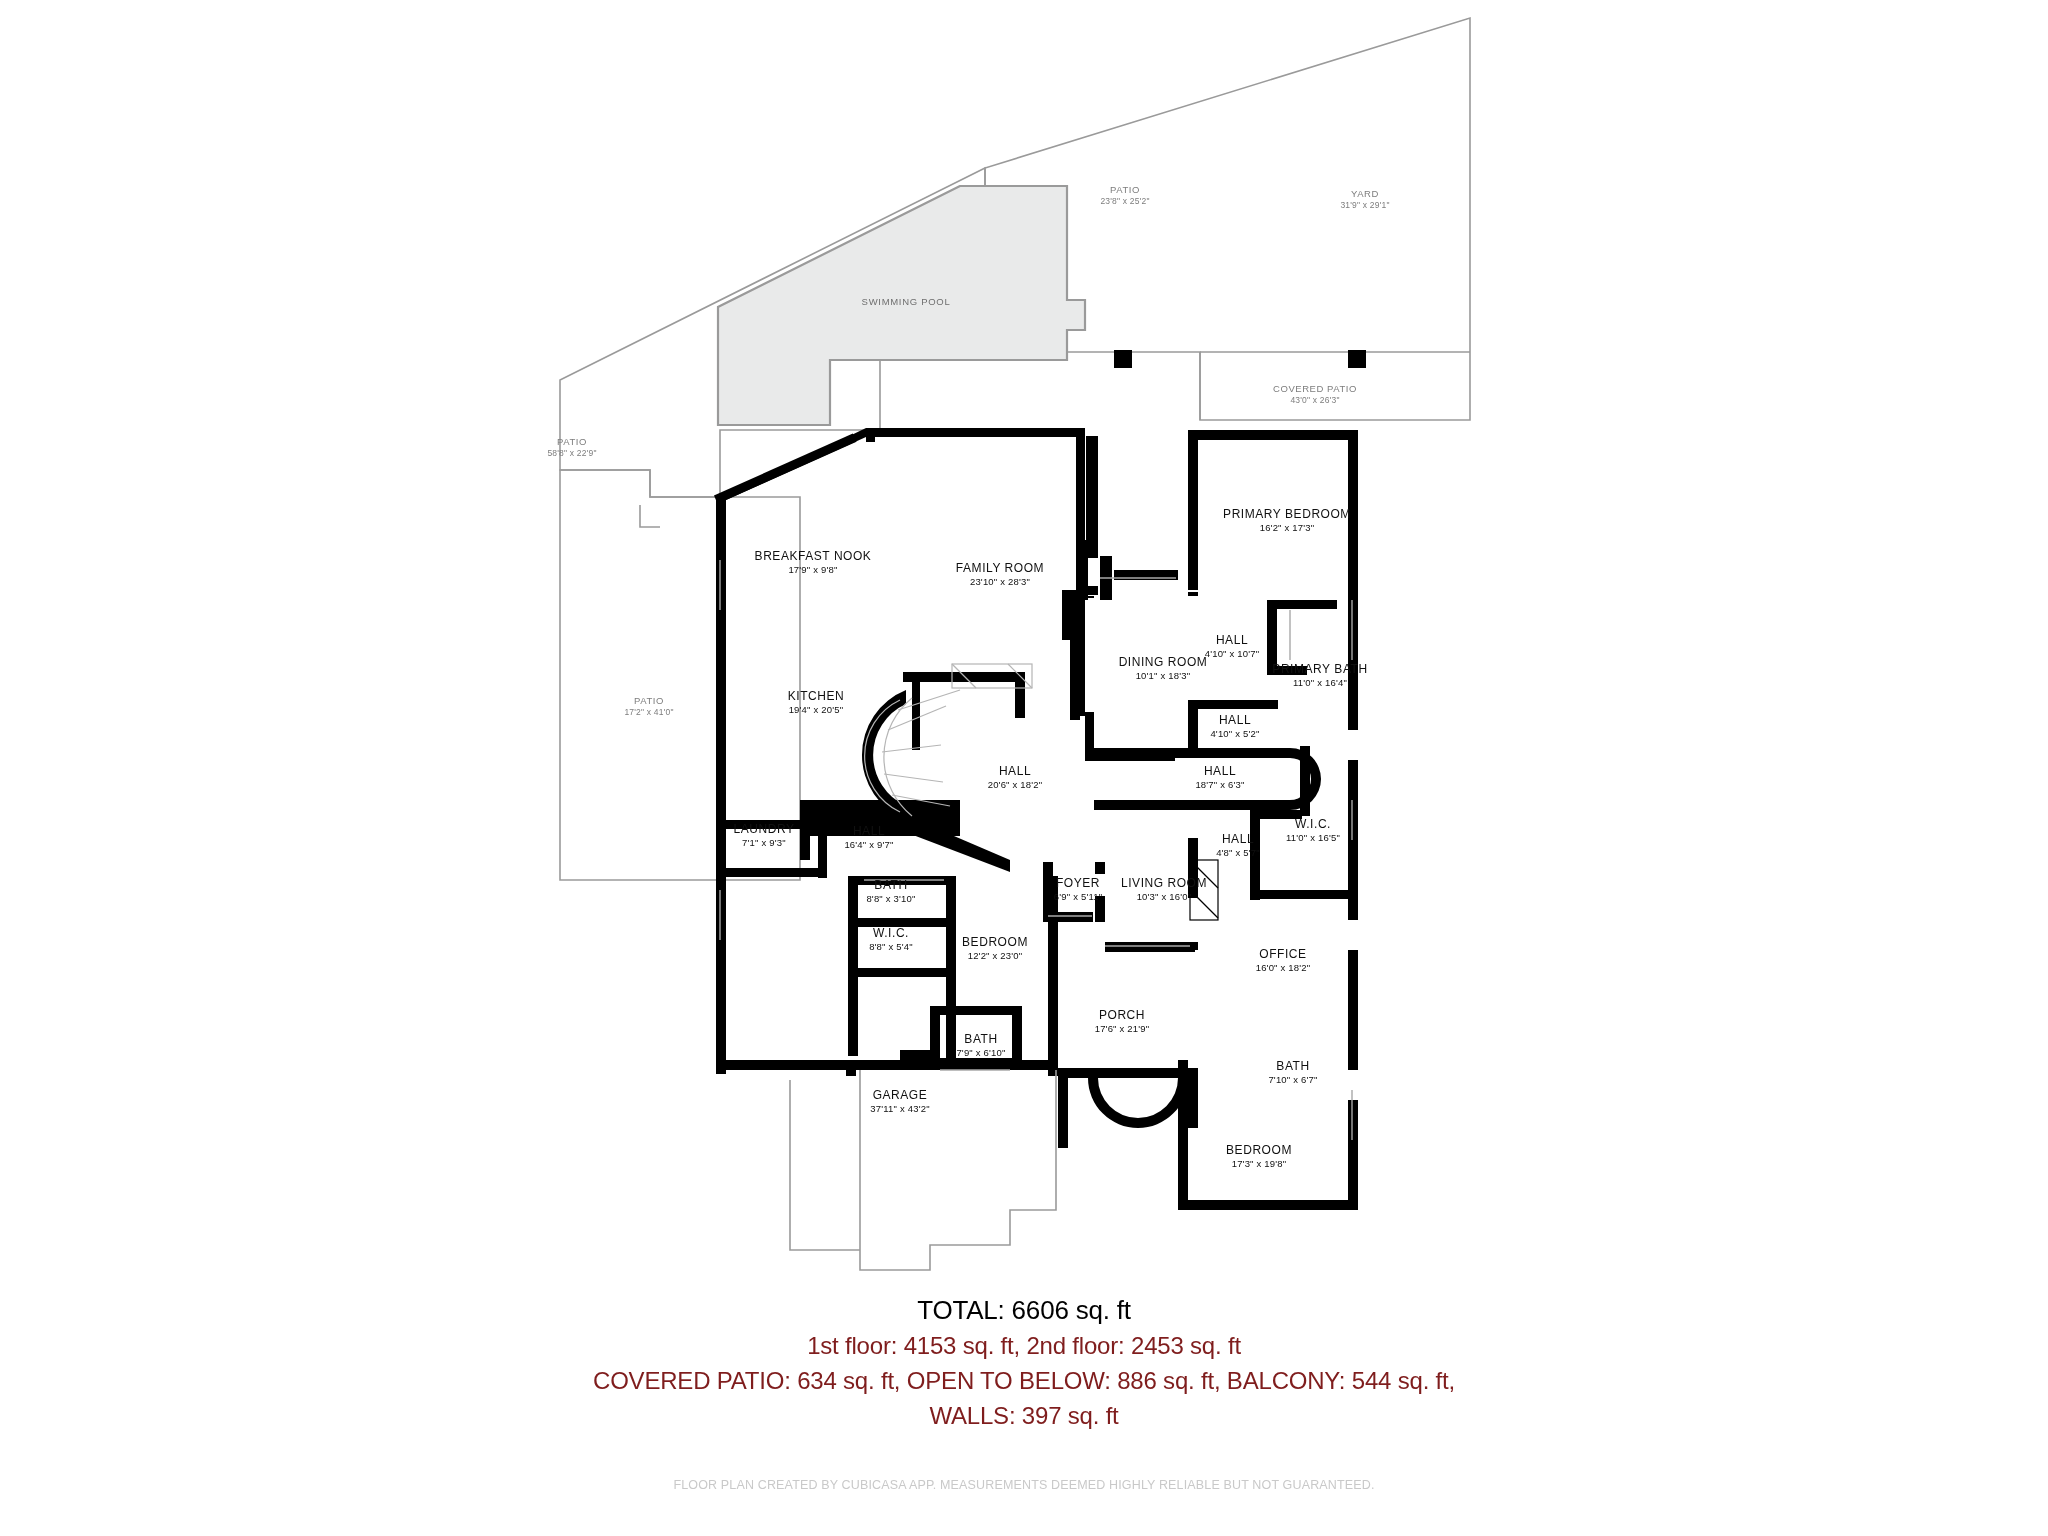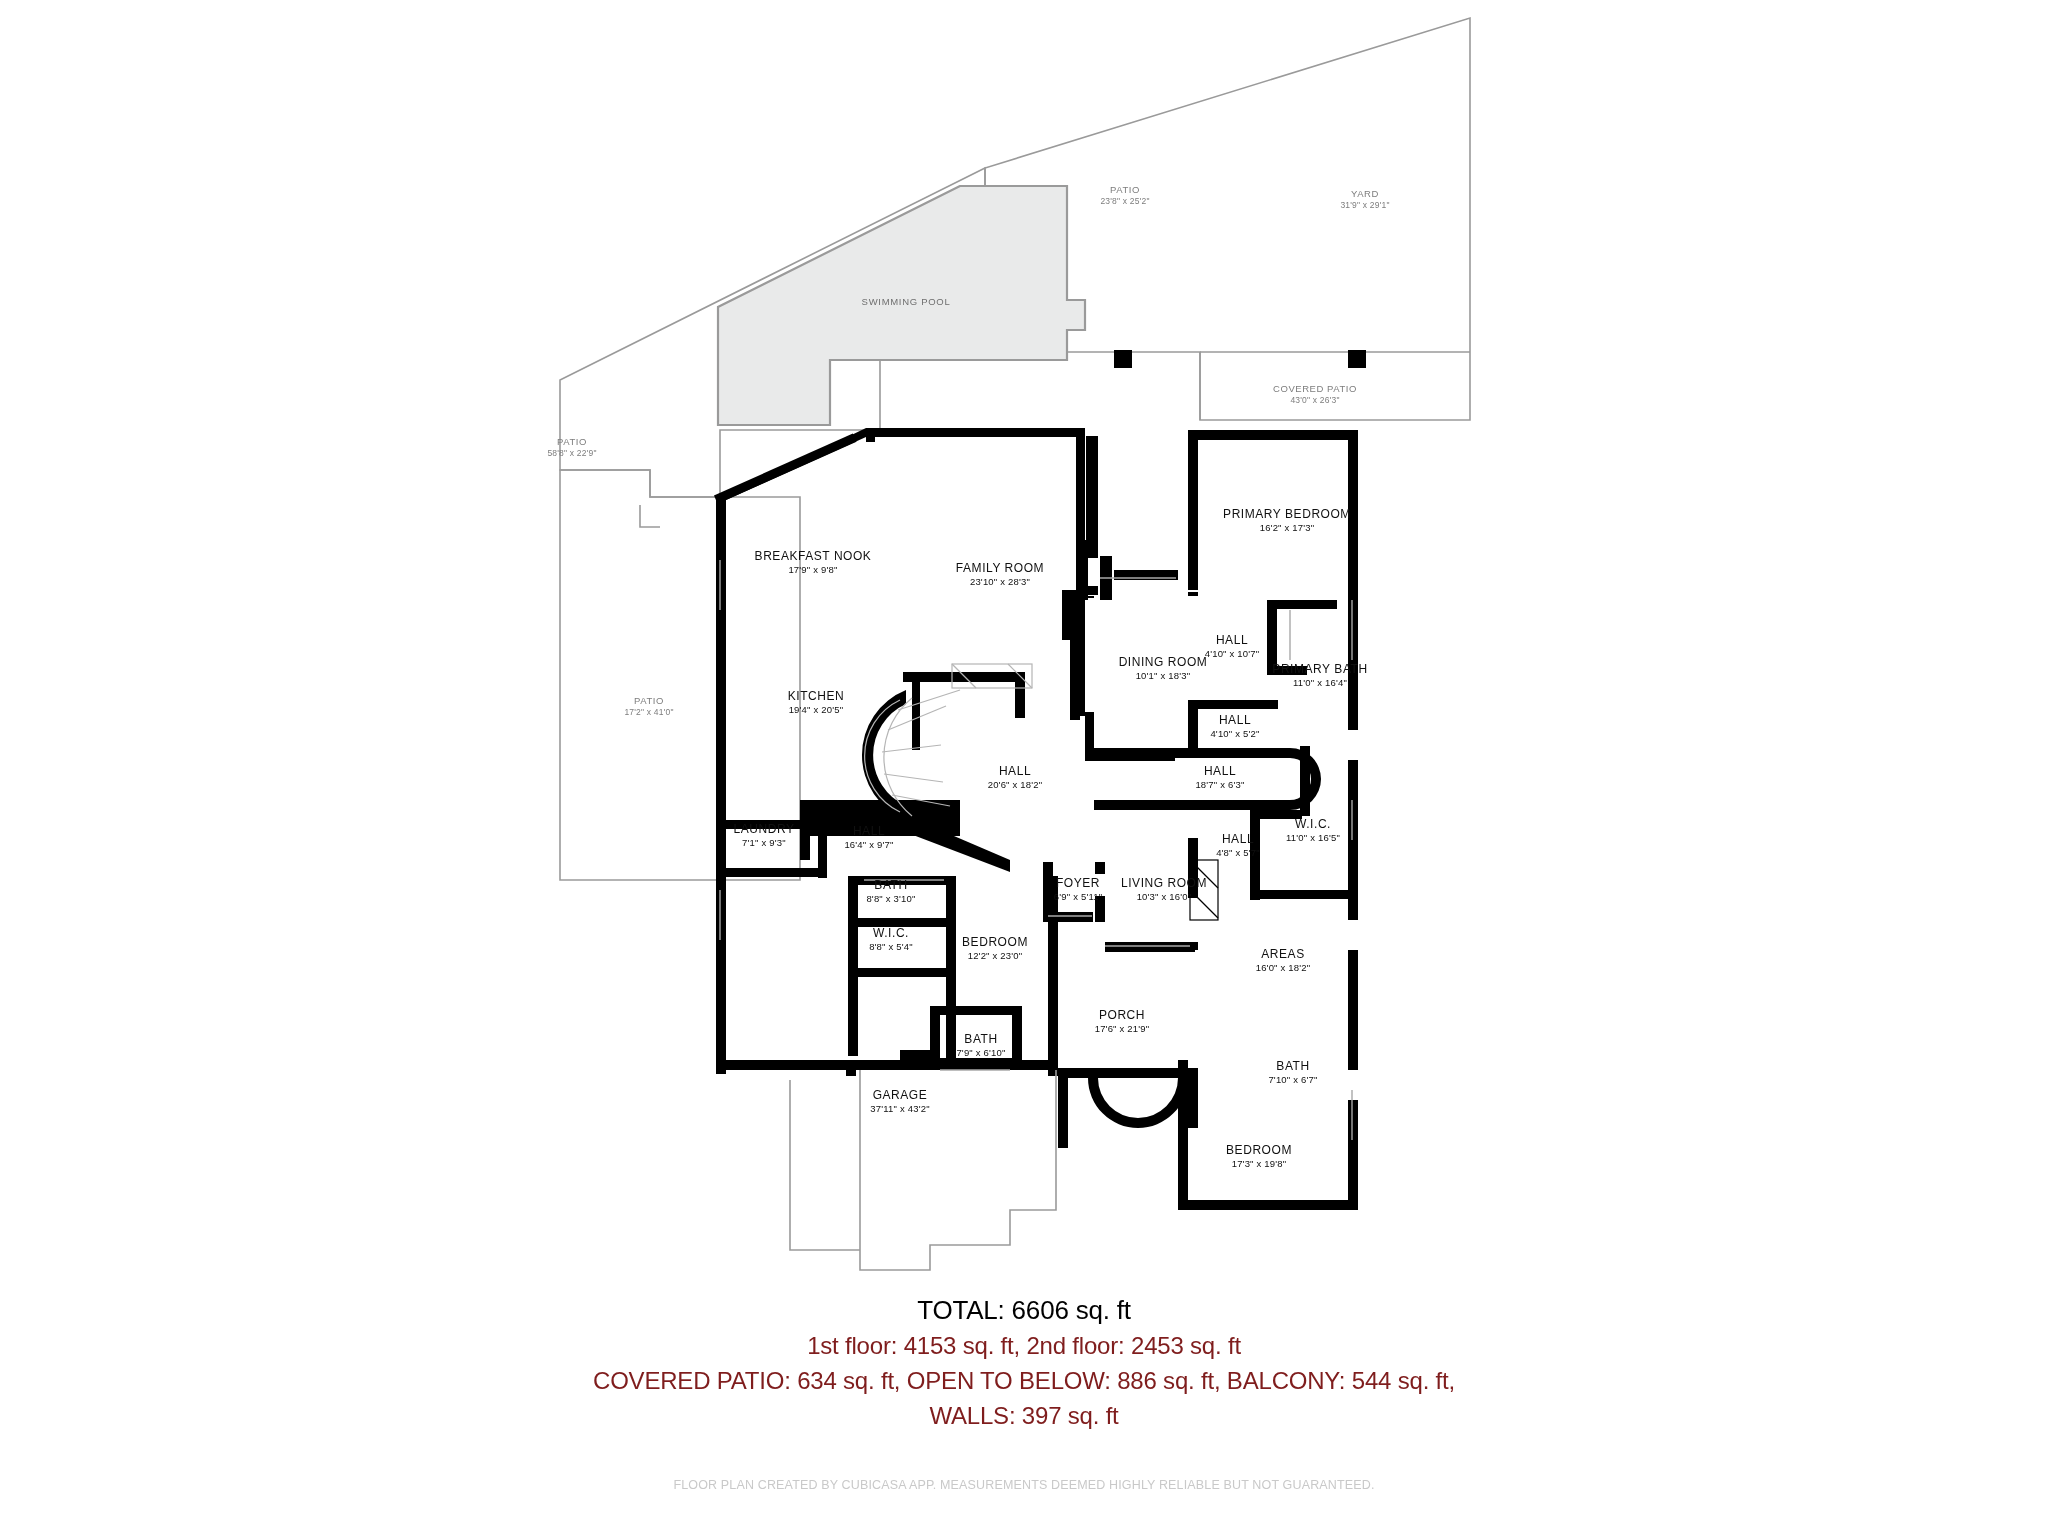--- a/index.html
+++ b/index.html
@@ -365,21 +365,21 @@
       </div>
       <div class="room-label " style="left: 891px; top: 940px;">
         <span class="rl-name">W.I.C.</span>
         <span class="rl-dim">8'8" x 5'4"</span>
       </div>
       <div class="room-label " style="left: 995px; top: 949px;">
         <span class="rl-name">BEDROOM</span>
         <span class="rl-dim">12'2" x 23'0"</span>
       </div>
       <div class="room-label " style="left: 1283px; top: 961px;">
-        <span class="rl-name">AREAS</span>
+        <span class="rl-name">OFFICE</span>
         <span class="rl-dim">16'0" x 18'2"</span>
       </div>
       <div class="room-label " style="left: 1122px; top: 1022px;">
         <span class="rl-name">PORCH</span>
         <span class="rl-dim">17'6" x 21'9"</span>
       </div>
       <div class="room-label " style="left: 981px; top: 1046px;">
         <span class="rl-name">BATH</span>
         <span class="rl-dim">7'9" x 6'10"</span>
       </div>

